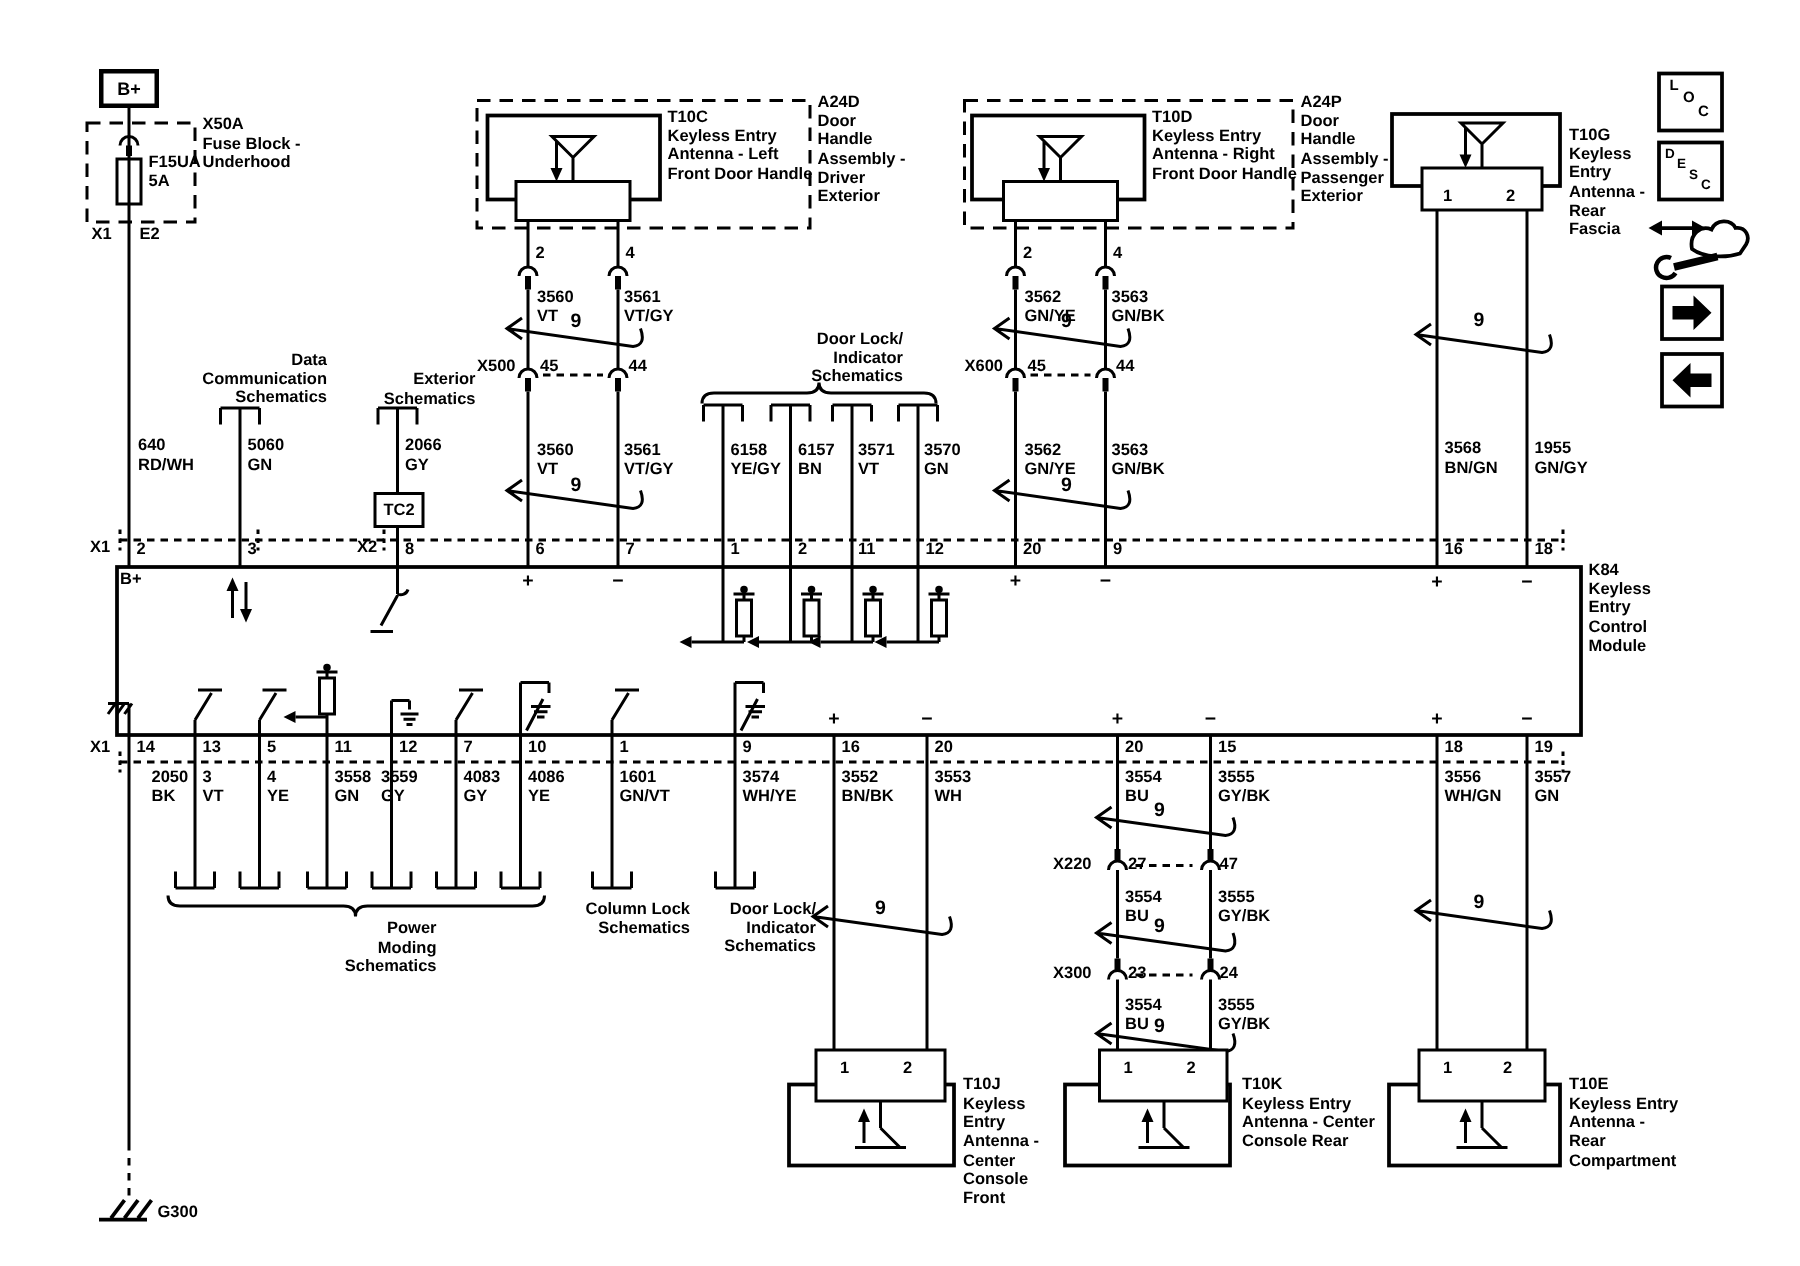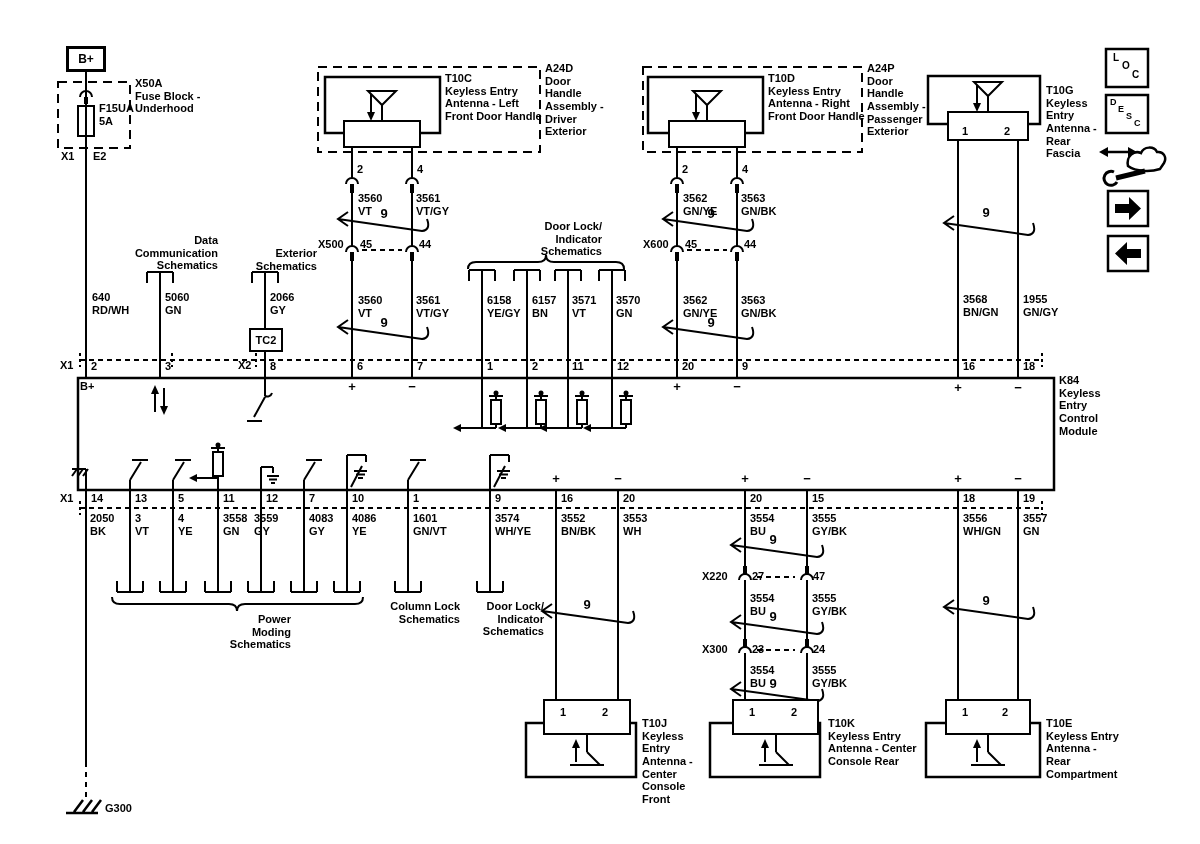--- a/index.html
+++ b/index.html
@@ -453,21 +453,21 @@
 <div class="pin" style="left:352px;top:493px">10</div>
 <div class="pin" style="left:413px;top:493px">1</div>
 <div class="pin" style="left:495px;top:493px">9</div>
 <div class="pin" style="left:561px;top:493px">16</div>
 <div class="pin" style="left:623px;top:493px">20</div>
 <div class="pin" style="left:750px;top:493px">20</div>
 <div class="pin" style="left:812px;top:493px">15</div>
 <div class="pin" style="left:963px;top:493px">18</div>
 <div class="pin" style="left:1023px;top:493px">19</div>
 
-<div class="lbl" style="left:90px;top:512px">2050
+<div class="lbl" style="left:101px;top:512px">2050
 BK</div>
 <div class="lbl" style="left:135px;top:512px">3
 VT</div>
 <div class="lbl" style="left:178px;top:512px">4
 YE</div>
 <div class="lbl" style="left:223px;top:512px">3558
 GN</div>
 <div class="lbl" style="left:254px;top:512px">3559
 GY</div>
 <div class="lbl" style="left:309px;top:512px">4083

